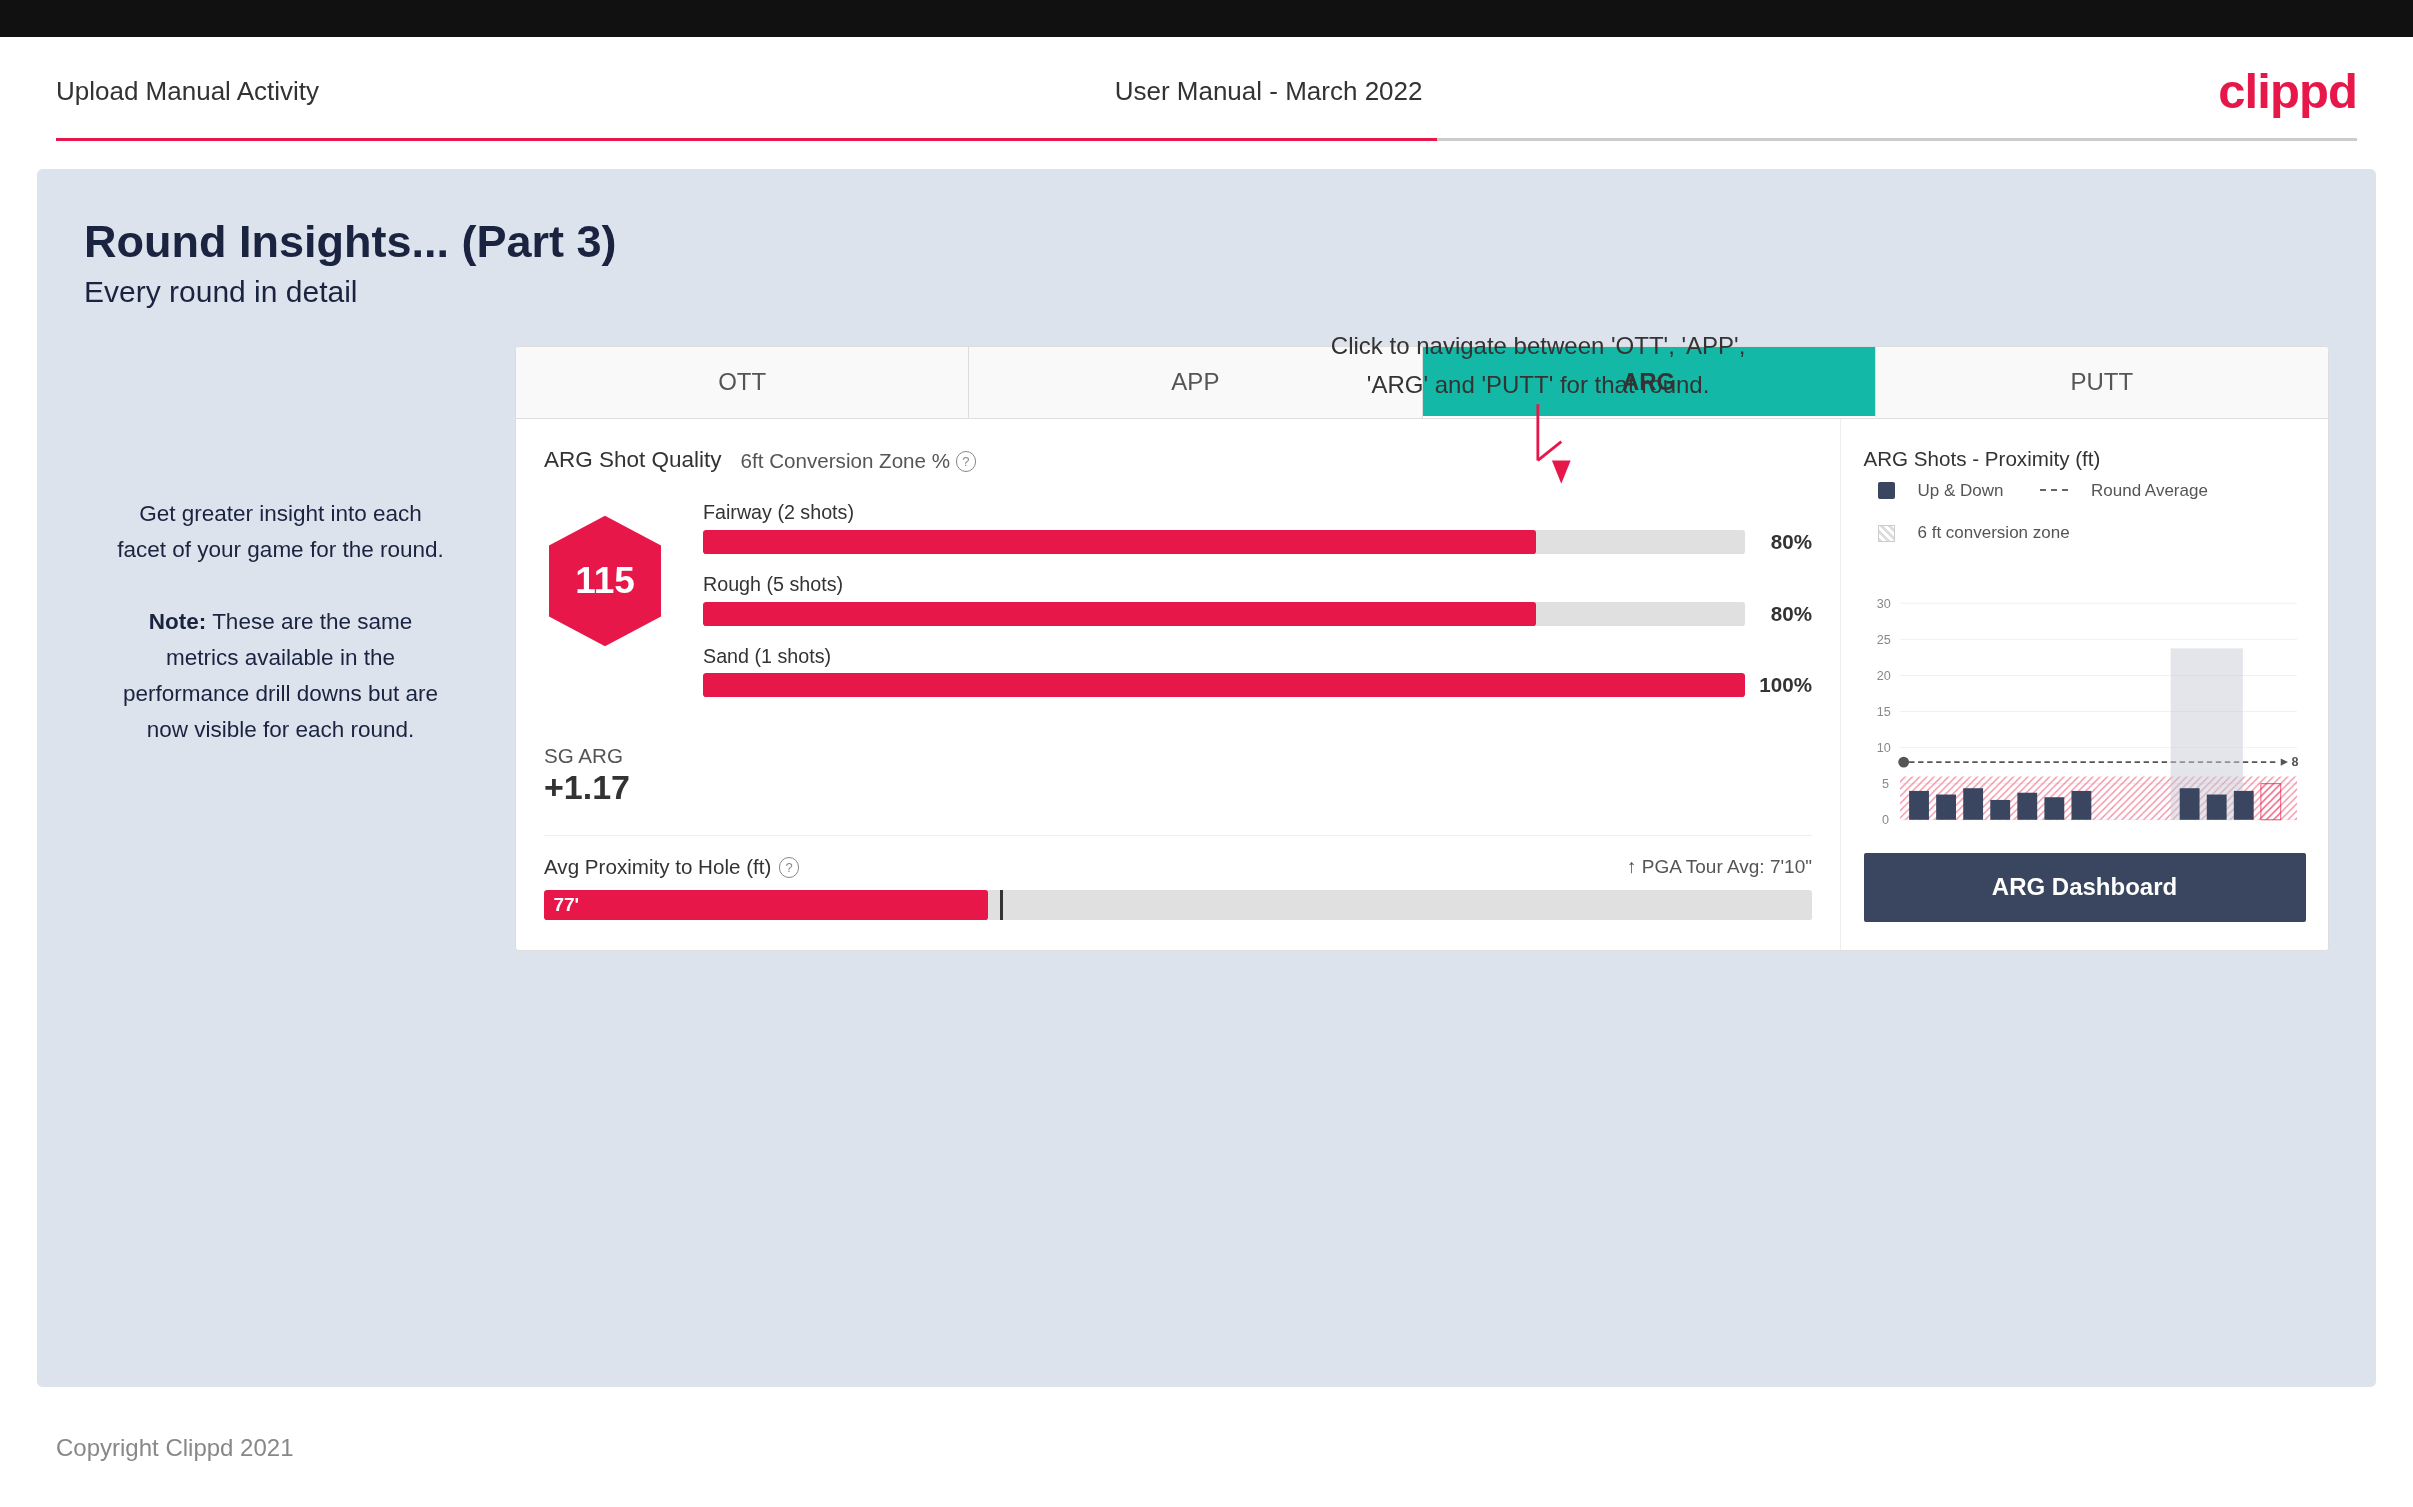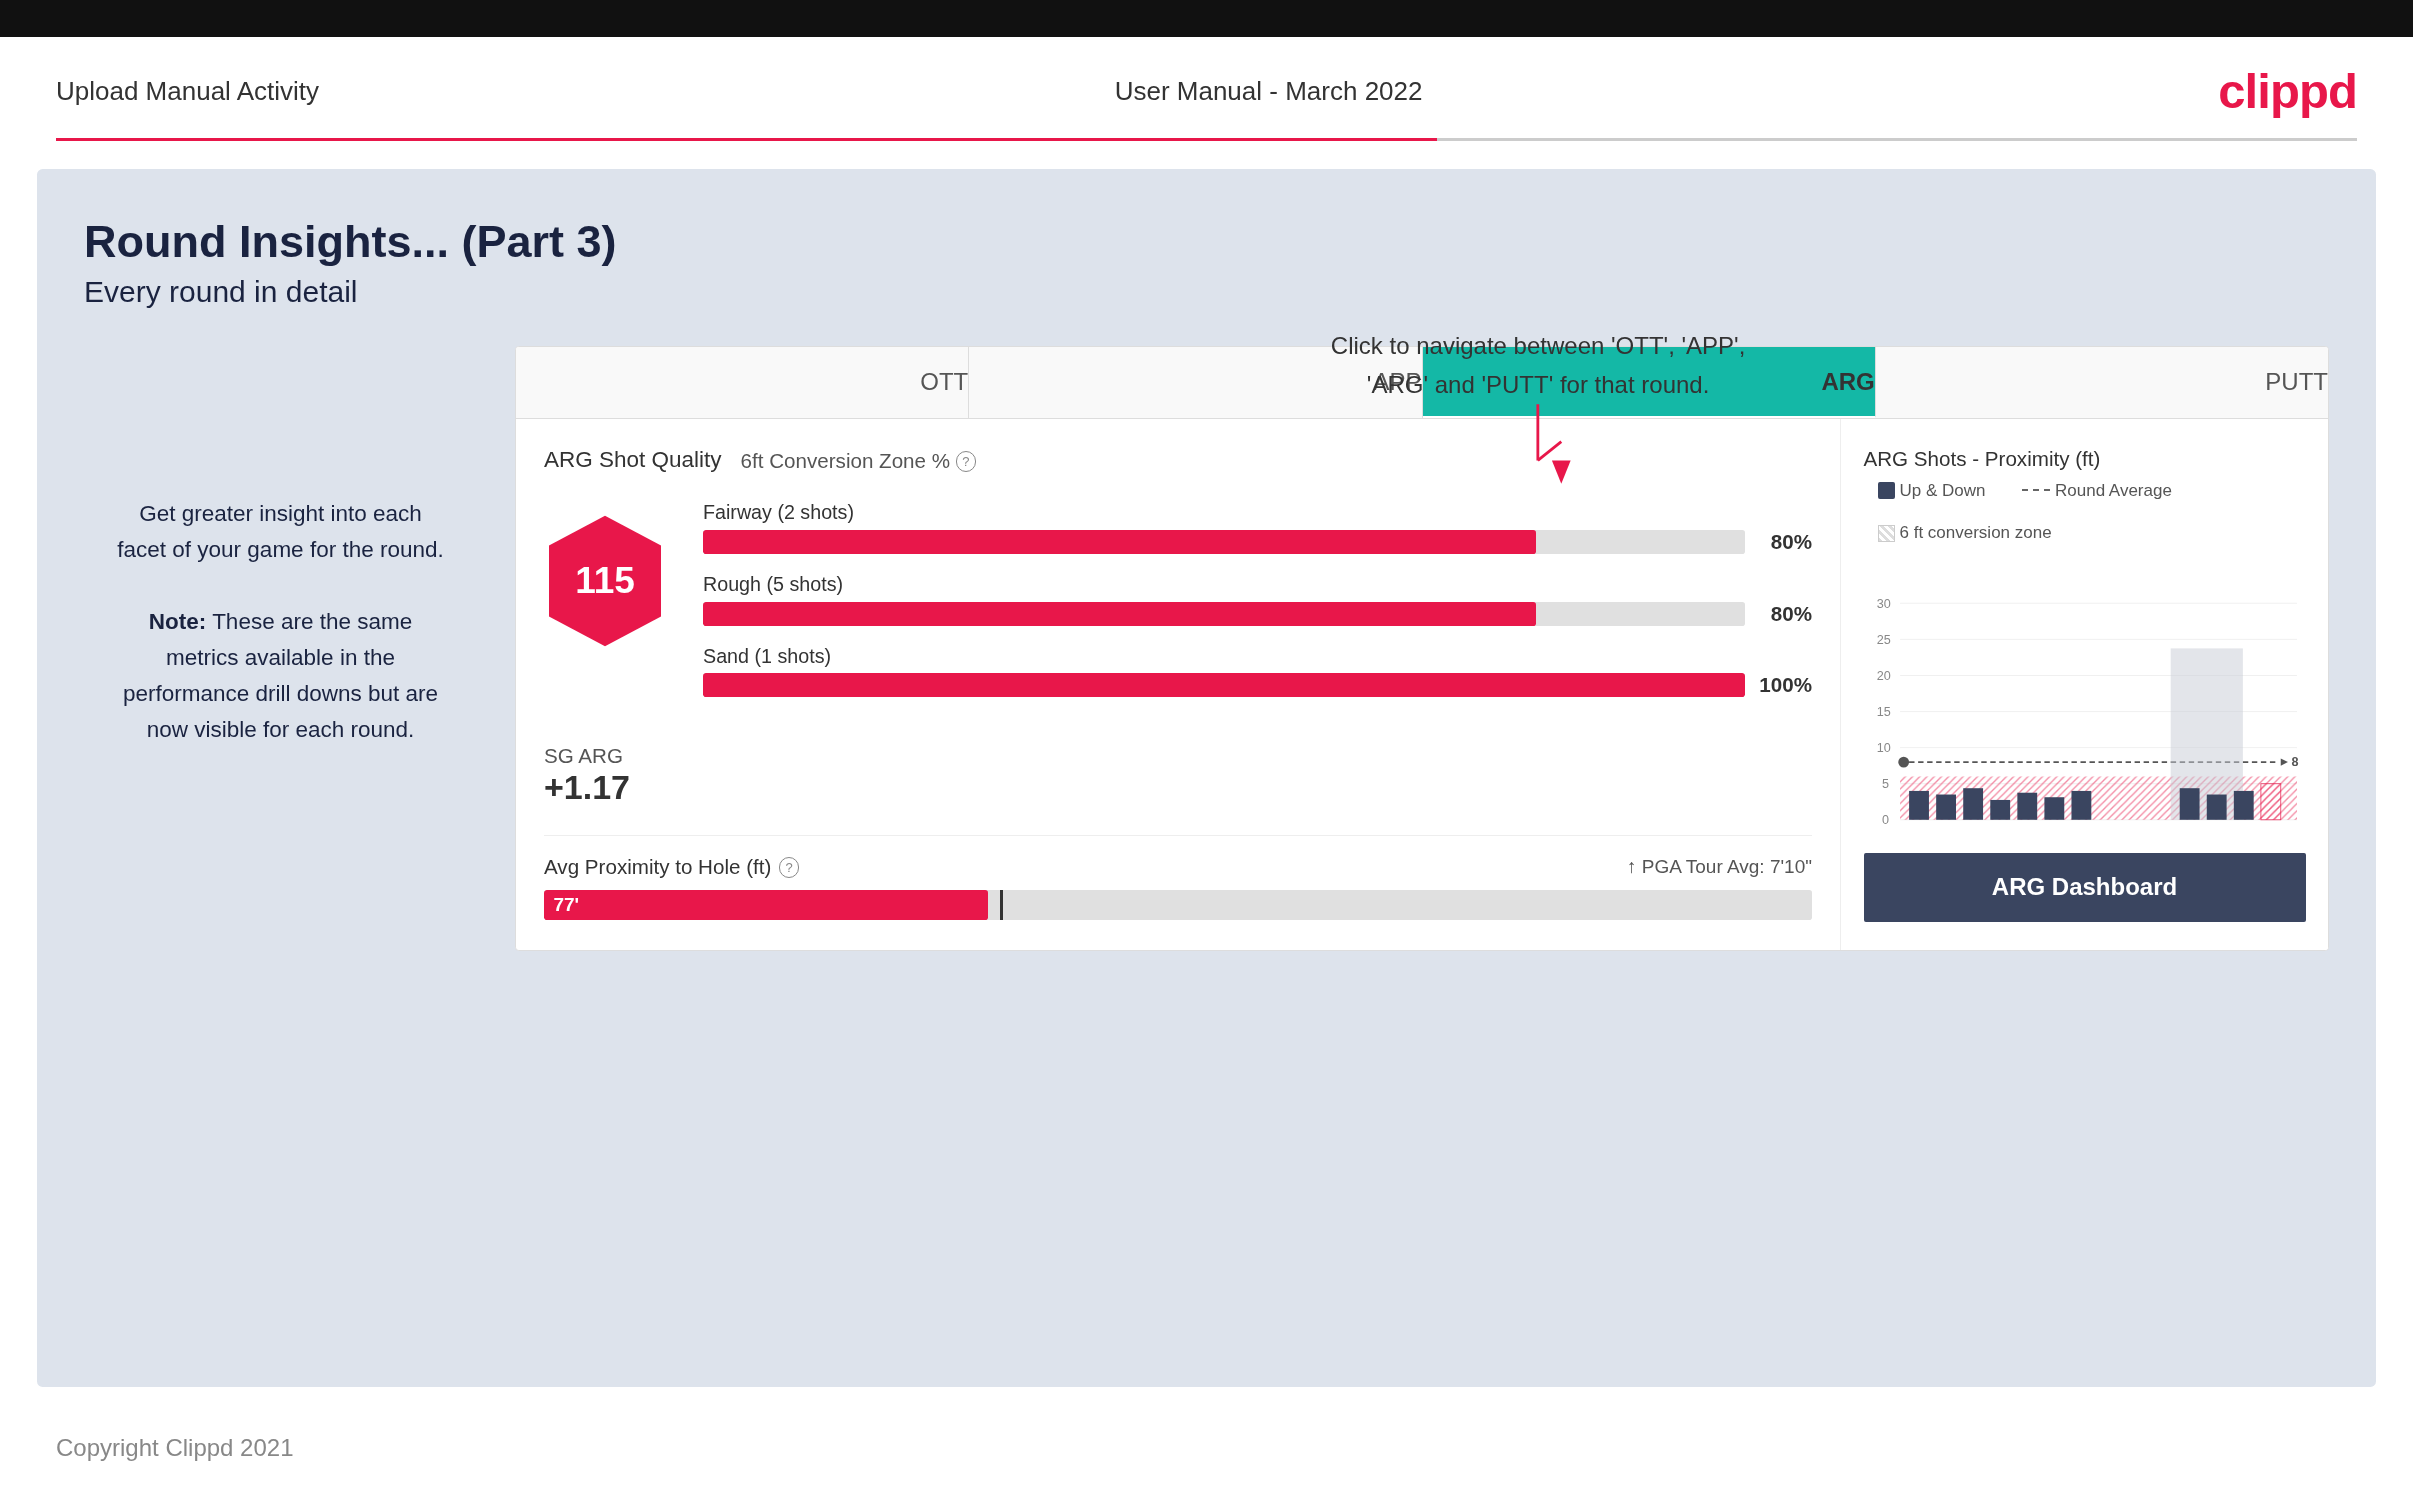--- a/index.html
+++ b/index.html
@@ -99,21 +99,21 @@
       overflow: hidden;
     }
 
     
     .tabs {
       display: flex;
       border-bottom: 0.9px solid #ddd;
     }
     .tab {
       flex: 1;
-      text-align: right;
+      text-align: center;
       padding: 20.6px 0;
       font-size: 24px;
       color: #555;
       cursor: pointer;
       border-right: 0.9px solid #ddd;
       background: #f9f9f9;
     }
     .tab:last-child { border-right: none; }
     .tab.active {
       background: #14b8a6;
@@ -310,21 +310,21 @@
       gap: 22.5px;
       font-size: 17px;
       color: #555;
       margin-bottom: 5.6px;
       align-items: center;
       flex-wrap: wrap;
     }
     .legend-item {
       display: flex;
       align-items: center;
-      gap: 5px;
+      gap: 23px;
       padding-left: 14px;
     }
     .legend-box {
       width: 17px;
       height: 17px;
       border-radius: 1.9px;
     }
     .legend-dashed {
       width: 28px;
       height: 2.8px;

